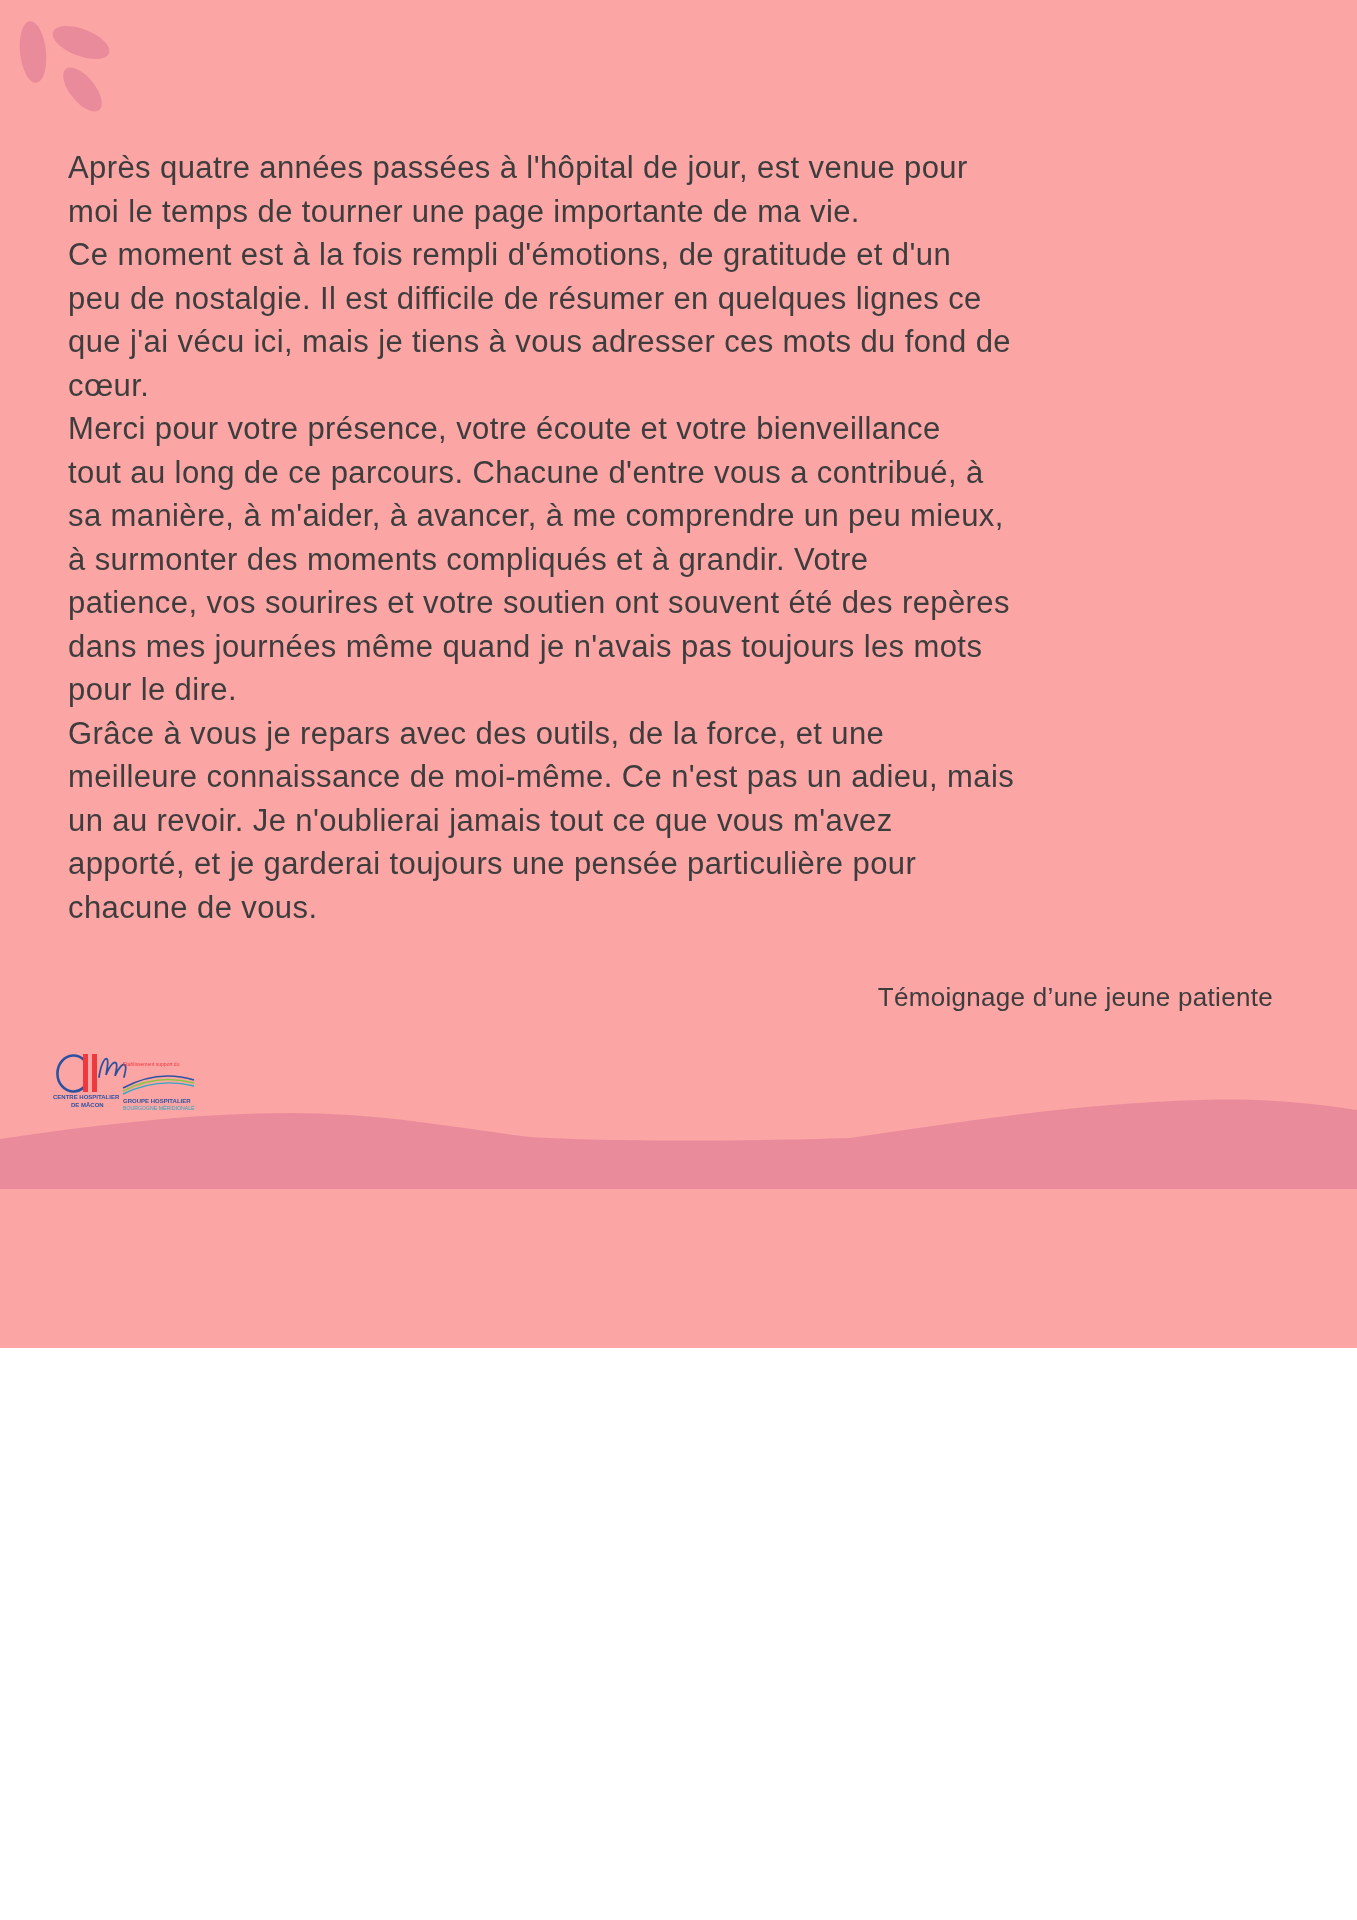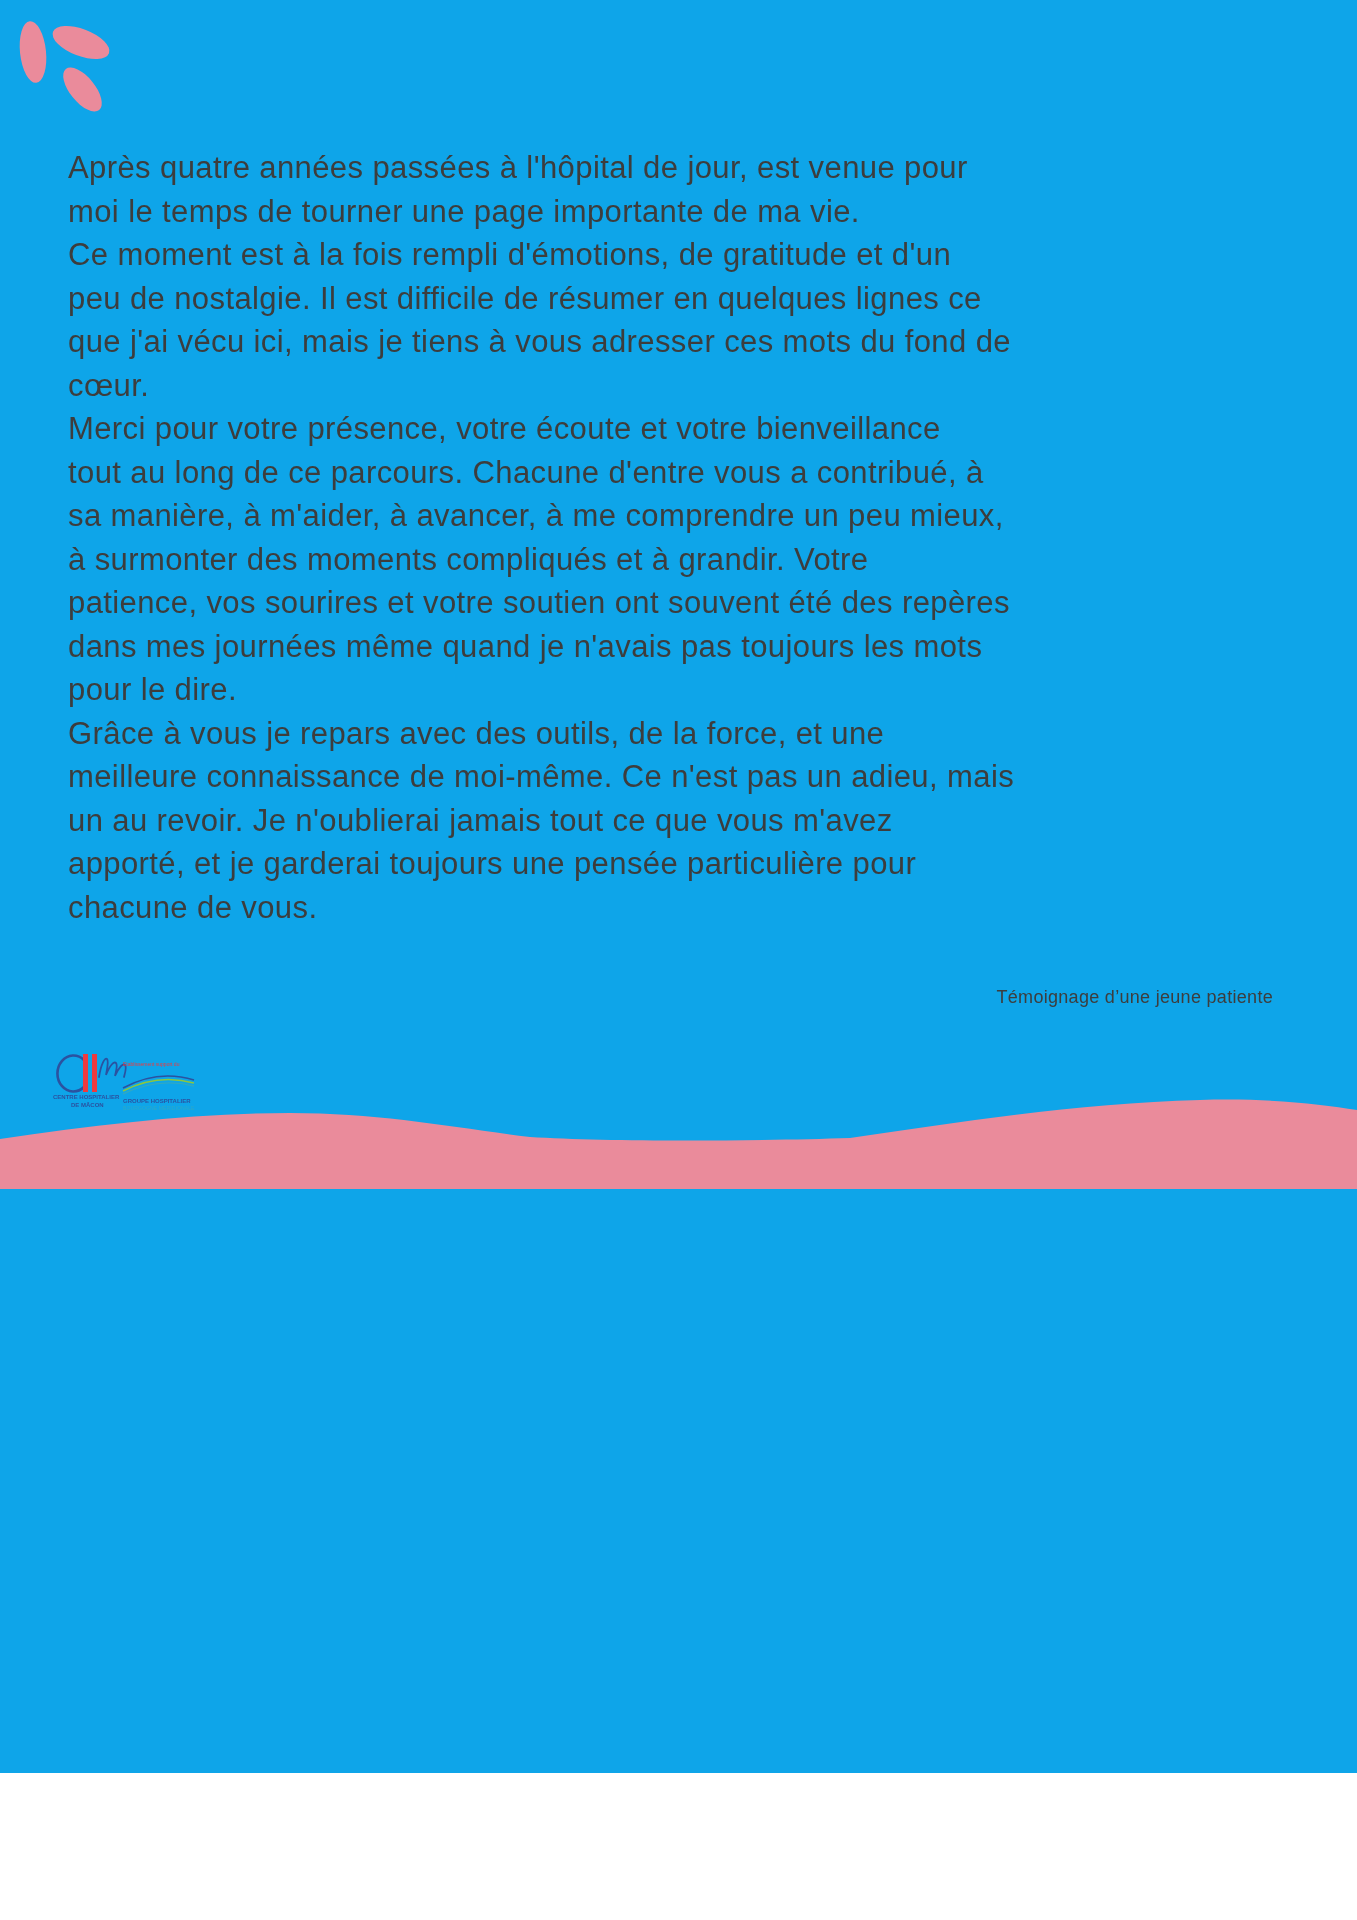--- a/index.html
+++ b/index.html
@@ -7,22 +7,22 @@
     --text:#3D3D3D;
     --logo-blue:#2B52A0;
     --logo-red:#EE3A3F;
     --logo-teal:#2FA8C5;
     --logo-green:#8CC63F;
   }
   *{margin:0;padding:0;box-sizing:border-box;}
   html,body{background:#fff;}
   .page{
     position:relative;
-    width:1357px;height:1773px;
-    background:#0ea5e9;
+    width:1357px;height:1348px;
+    background:#fca5a5;
     overflow:hidden;
     font-family:"Liberation Sans","DejaVu Sans",sans-serif;
   }
   
   .petal{
     position:absolute;
     background:var(--accent-pink);
     border-radius:50%;
   }
   .petal-1{left:20px;top:21px;width:26px;height:62px;transform:rotate(-6deg);}
@@ -36,21 +36,21 @@
     width:1282px;
     font-size:31px;
     line-height:43.5px;
     letter-spacing:0.4px;
     color:var(--text);
     white-space:pre-line;
   }
   .attribution{
     position:absolute;
     right:84px;top:981px;
-    font-size:18px;
+    font-size:26px;
     line-height:32px;
     letter-spacing:0.3px;
     color:var(--text);
     text-align:right;
   }
 
   
   .logo{
     position:absolute;
     left:52px;top:1051px;

